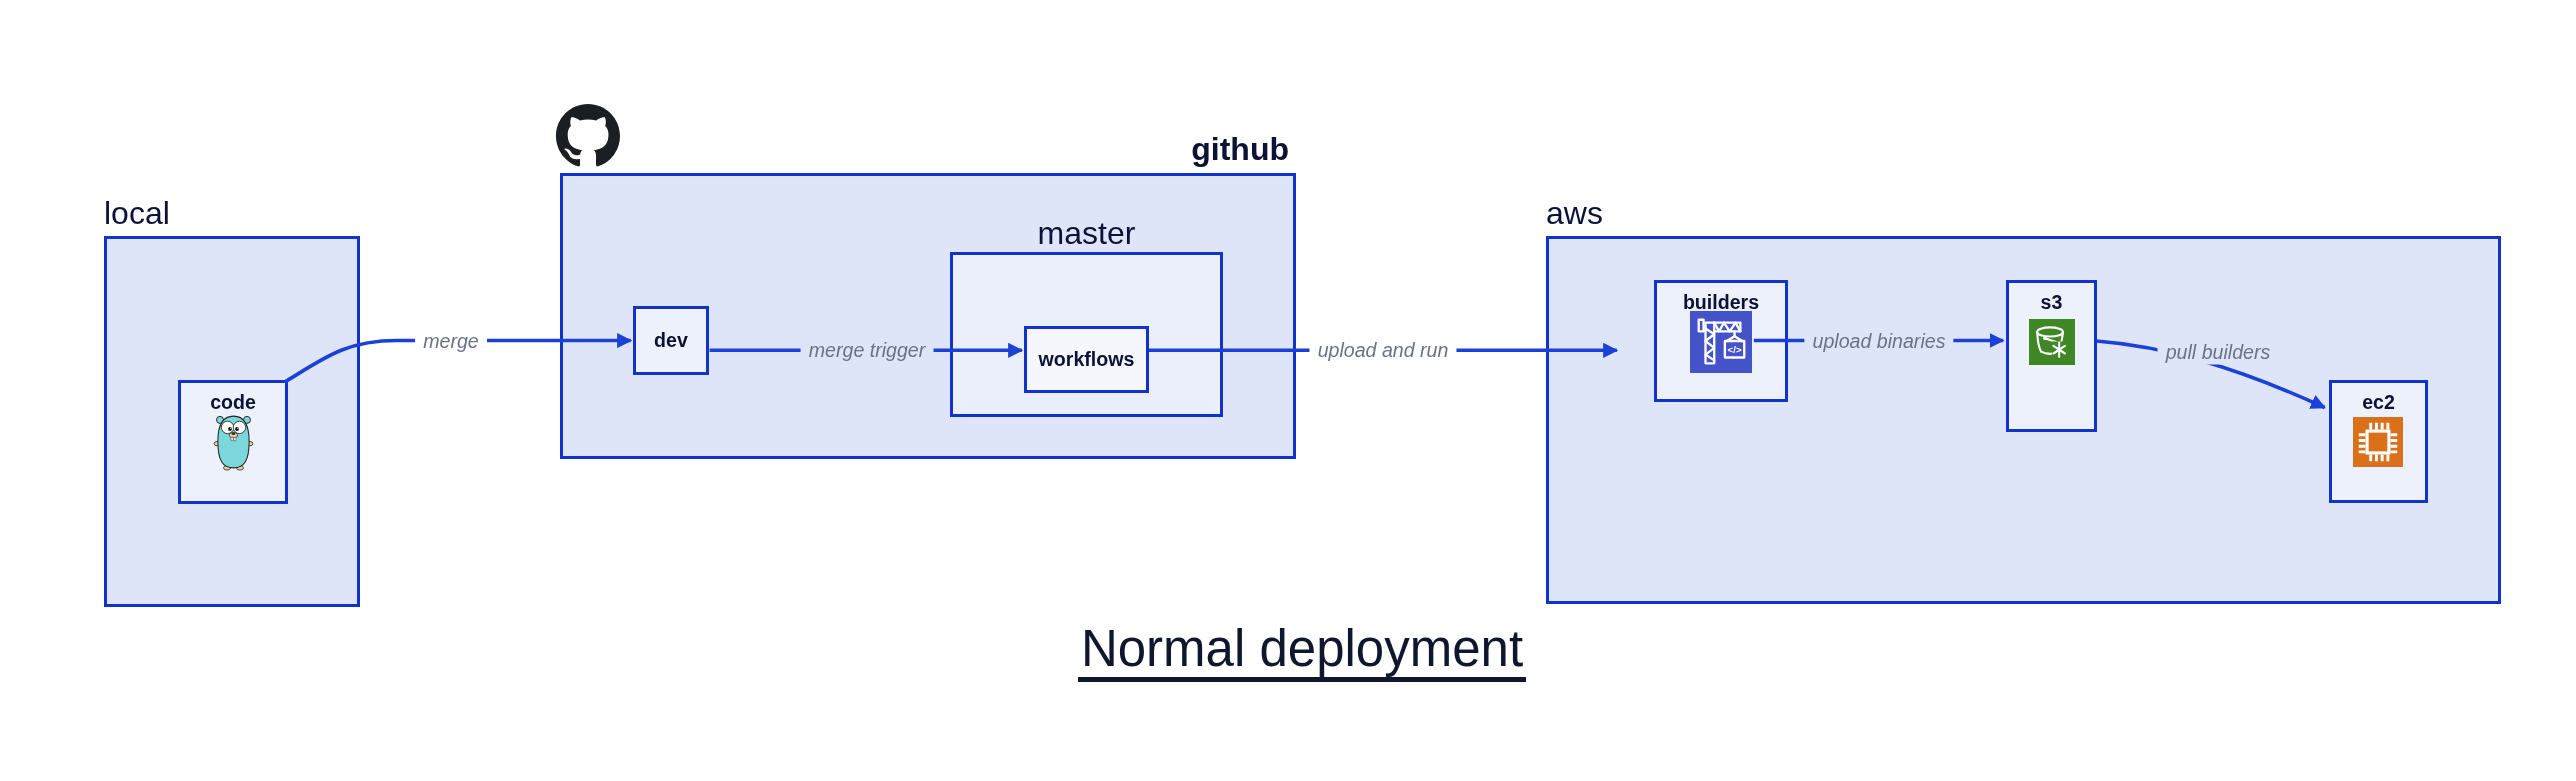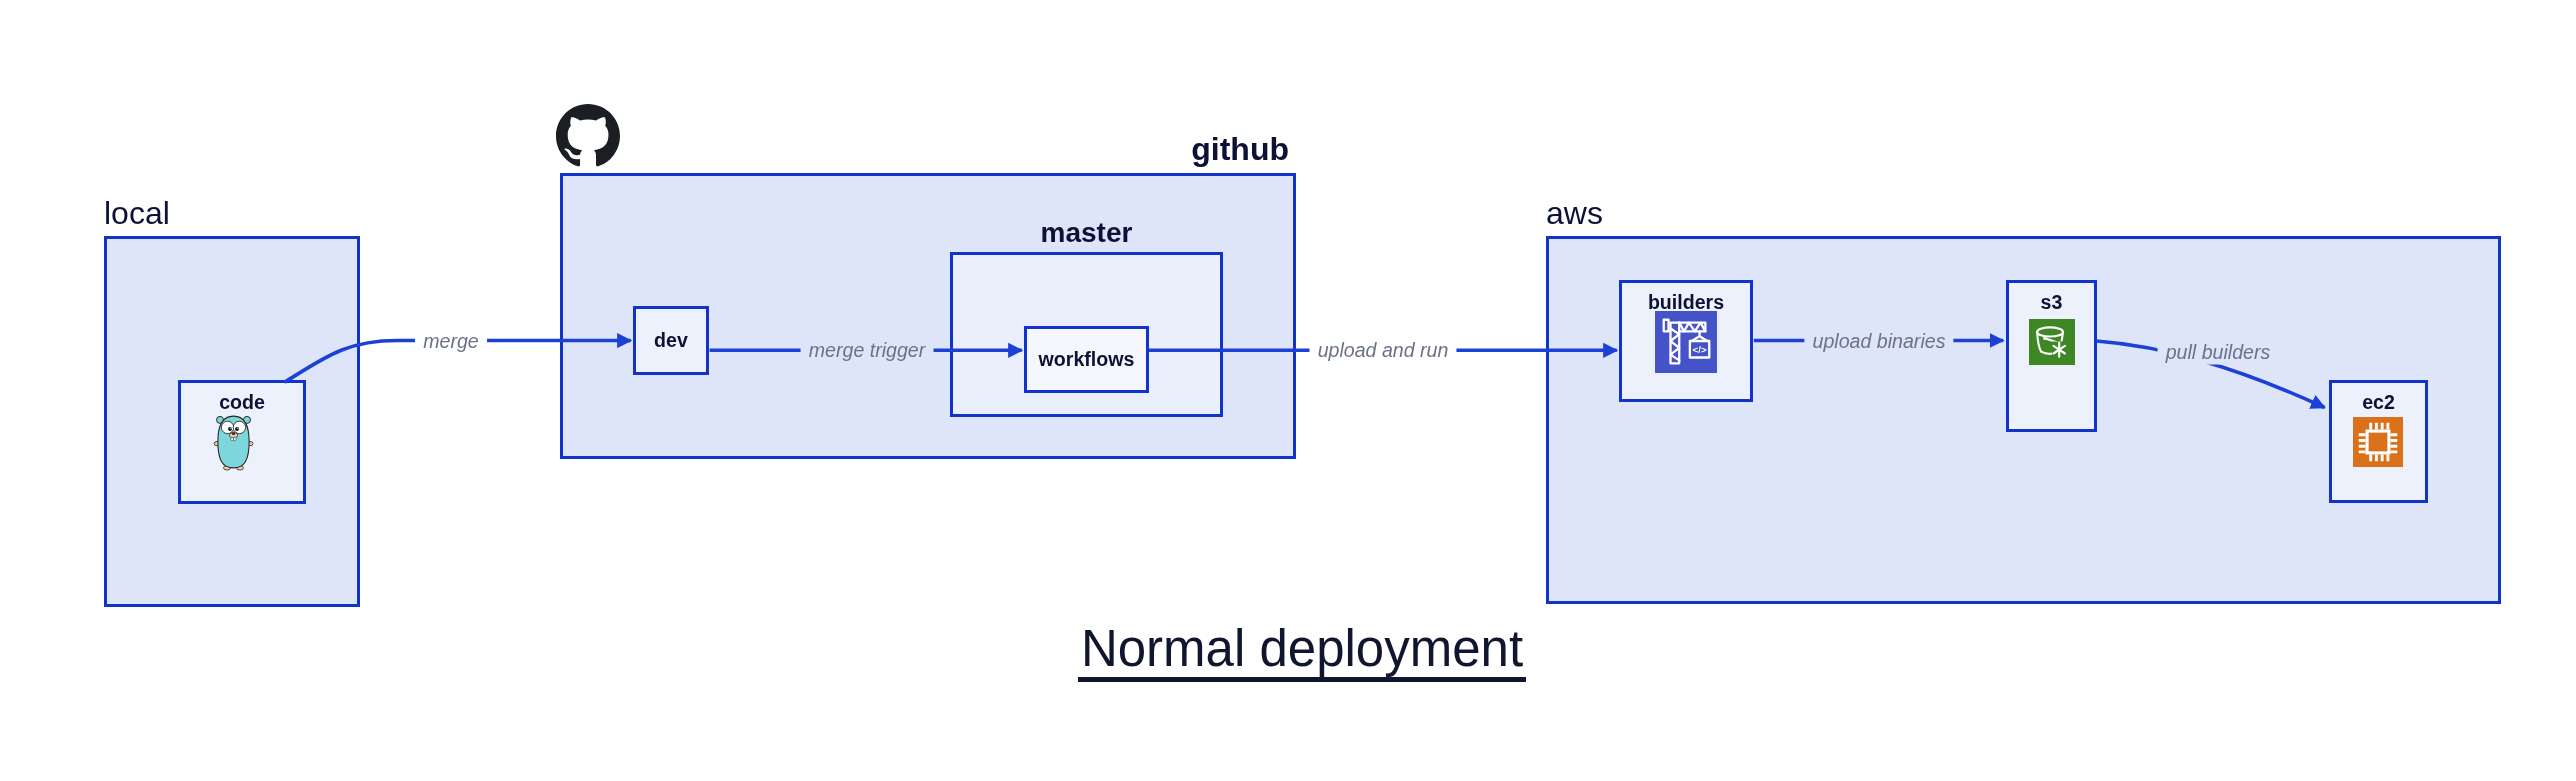--- a/index.html
+++ b/index.html
@@ -24,27 +24,27 @@
   .container{position:absolute;box-sizing:border-box;border:3.6px solid var(--border);background:var(--fill1);}
   #c-local{left:104px;top:236px;width:256px;height:371px;}
   #c-github{left:560px;top:173px;width:736px;height:286px;}
   #c-aws{left:1546px;top:236px;width:955px;height:368px;}
   #c-master{left:950px;top:252px;width:273px;height:165px;background:var(--fill2);border-width:3.1px;}
 
   .container-label{position:absolute;color:var(--navy);font-size:32px;line-height:38px;}
   #lbl-local{left:104px;top:194px;width:256px;}
   #lbl-github{left:560px;top:130px;width:729px;text-align:right;font-weight:bold;}
   #lbl-aws{left:1546px;top:194px;width:955px;text-align:left;}
-  #lbl-master{left:950px;top:218px;width:273px;text-align:center;font-size:28px;line-height:30px;font-weight:bold;}
+  #lbl-master{left:950px;top:218px;width:273px;text-align:center;font-size:32px;line-height:30px;}
 
   .node{position:absolute;box-sizing:border-box;border:3.1px solid var(--border);background:var(--nodefill);}
-  #n-code{left:178px;top:380px;width:128px;height:124px;}
+  #n-code{left:178px;top:380px;width:110px;height:124px;}
   #n-dev{left:633px;top:306px;width:76px;height:69px;}
   #n-workflows{left:1024px;top:326px;width:125px;height:67px;background:var(--fill3);}
-  #n-builders{left:1619px;top:280px;width:134px;height:122px;}
+  #n-builders{left:1654px;top:280px;width:134px;height:122px;}
   #n-s3{left:2006px;top:280px;width:91px;height:152px;}
   #n-ec2{left:2329px;top:380px;width:99px;height:123px;}
 
   .node-label{color:var(--navy);font-weight:bold;font-size:19.6px;text-align:center;padding-top:8.2px;}
   .node-label.centered{position:absolute;inset:0;display:flex;align-items:center;justify-content:center;padding-top:0;}
   .node-icon{position:absolute;}
   #icon-gopher{left:32px;top:30px;width:41px;height:58px;}
   #icon-builders{left:33px;top:28px;width:62px;height:62px;}
   #icon-s3{left:19.6px;top:36px;width:46px;height:46px;}
   #icon-ec2{left:21px;top:34px;width:50px;height:50px;}

